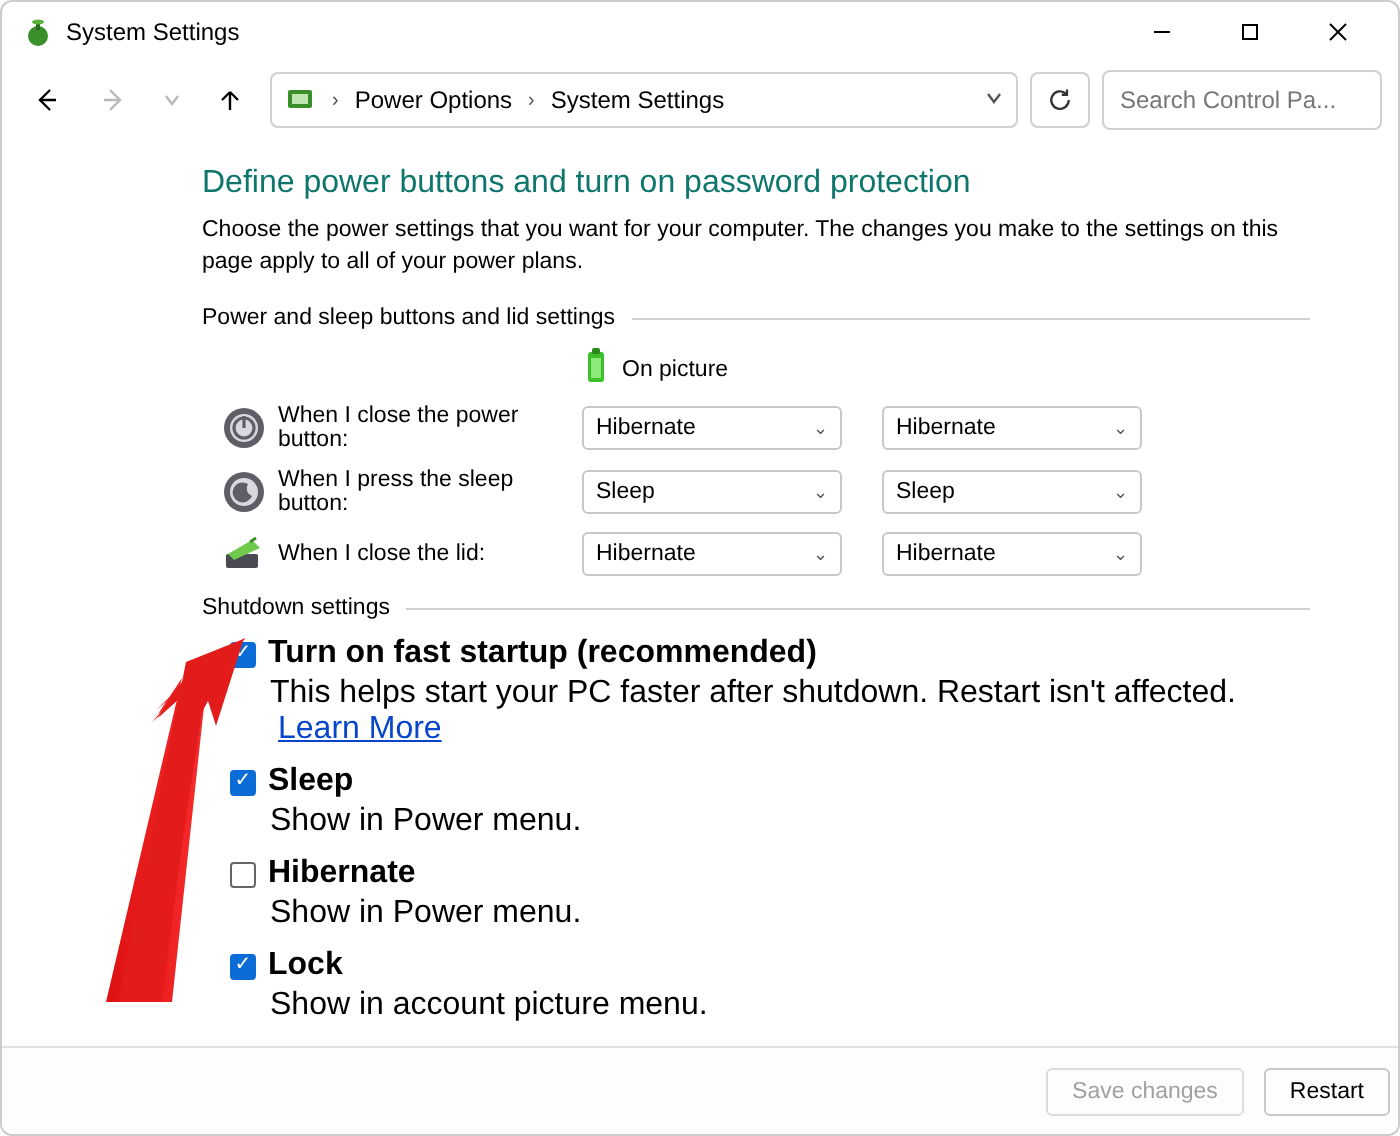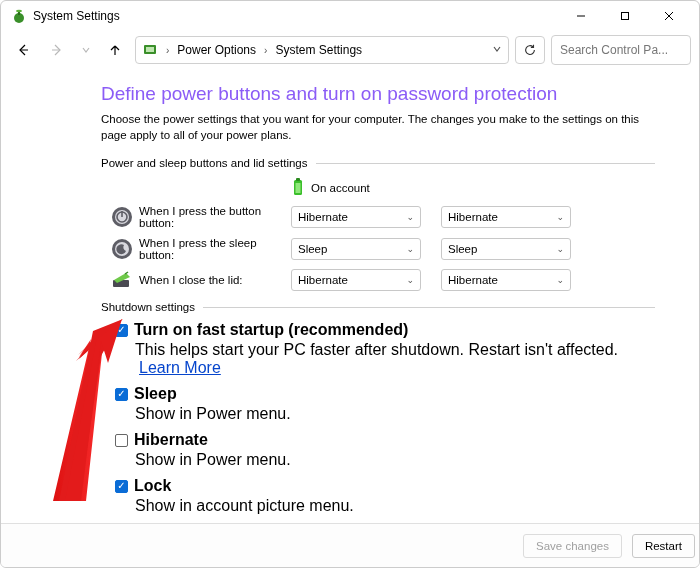--- a/index.html
+++ b/index.html
@@ -59,22 +59,22 @@
     width: 140px; height:30px; border:1px solid #d0d0d0; border-radius:4px;
     display:flex; align-items:center; padding:0 8px; color:#777; font-size:12px;
     white-space:nowrap; overflow:hidden;
   }
 
   
   .content {
     padding: 14px 44px 0 100px;
   }
   .heading {
-    color: #8b5cf6;
-    font-size: 19px;
+    color: #0f766e;
+    font-size: 16px;
     margin-bottom: 6px;
   }
   .subtext {
     font-size: 11.5px;
     color: #000;
     line-height: 1.4;
     margin-bottom: 14px;
   }
   .section-label {
     font-size: 11.5px;
@@ -247,34 +247,34 @@
 
   <div class="col-headers">
     <div class="col">
       <span>
         <svg width="14" height="20" viewBox="0 0 14 20">
             <rect x="3" y="3" width="8" height="15" rx="1.5" fill="#3bbf2b"></rect>
             <rect x="5" y="1" width="4" height="3" rx="1" fill="#2a8a1e"></rect>
             <rect x="4.5" y="6" width="5" height="10" fill="#8fe87a"></rect>
           </svg>
       </span>
-      <span>On account</span>
+      <span>On picture</span>
     </div>
   </div>
 
   <div class="power-row">
     <span class="row-icon">
       <svg viewBox="0 0 22 22">
           <circle cx="11" cy="11" r="10" fill="#5e5e66"></circle>
           <circle cx="11" cy="11" r="7" fill="#d8d8de"></circle>
           <circle cx="11" cy="11" r="5" fill="none" stroke="#5e5e66" stroke-width="1.6"></circle>
           <line x1="11" y1="5" x2="11" y2="11" stroke="#5e5e66" stroke-width="1.6"></line>
         </svg>
     </span>
-    <span class="row-label">When I press the button button:</span>
+    <span class="row-label">When I close the power button:</span>
     <div class="dropdown">
       <span>Hibernate</span>
       <span class="chev">⌄</span>
     </div>
     <div class="dropdown">
       <span>Hibernate</span>
       <span class="chev">⌄</span>
     </div>
   </div>
 

